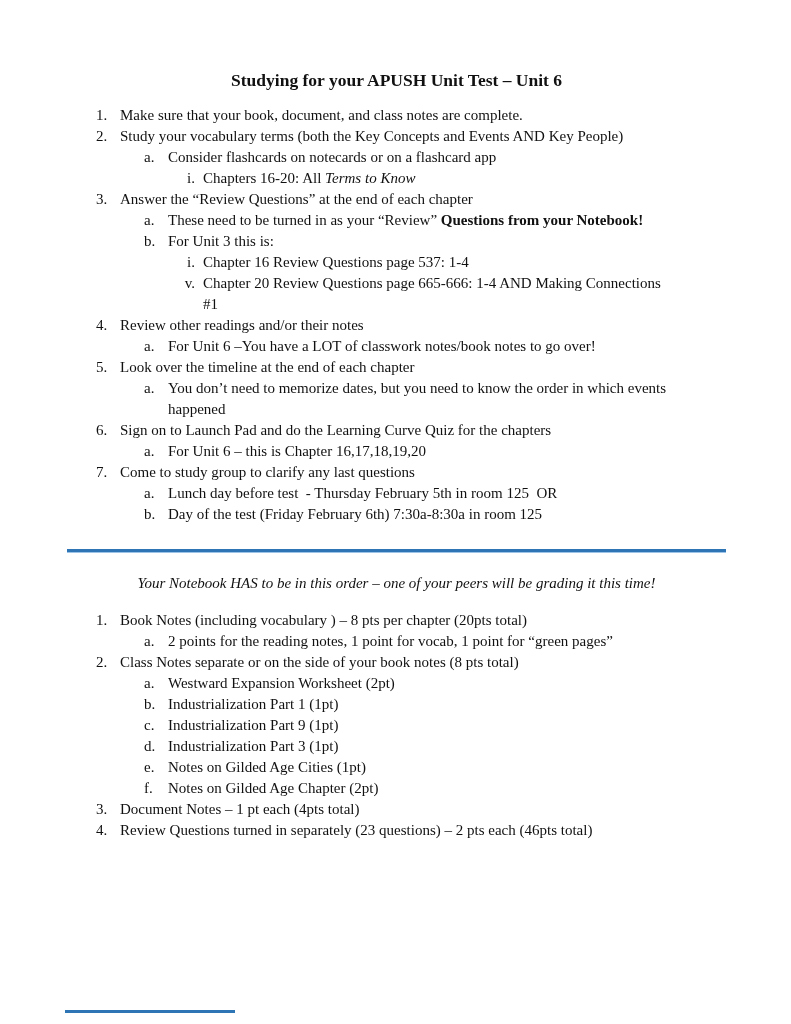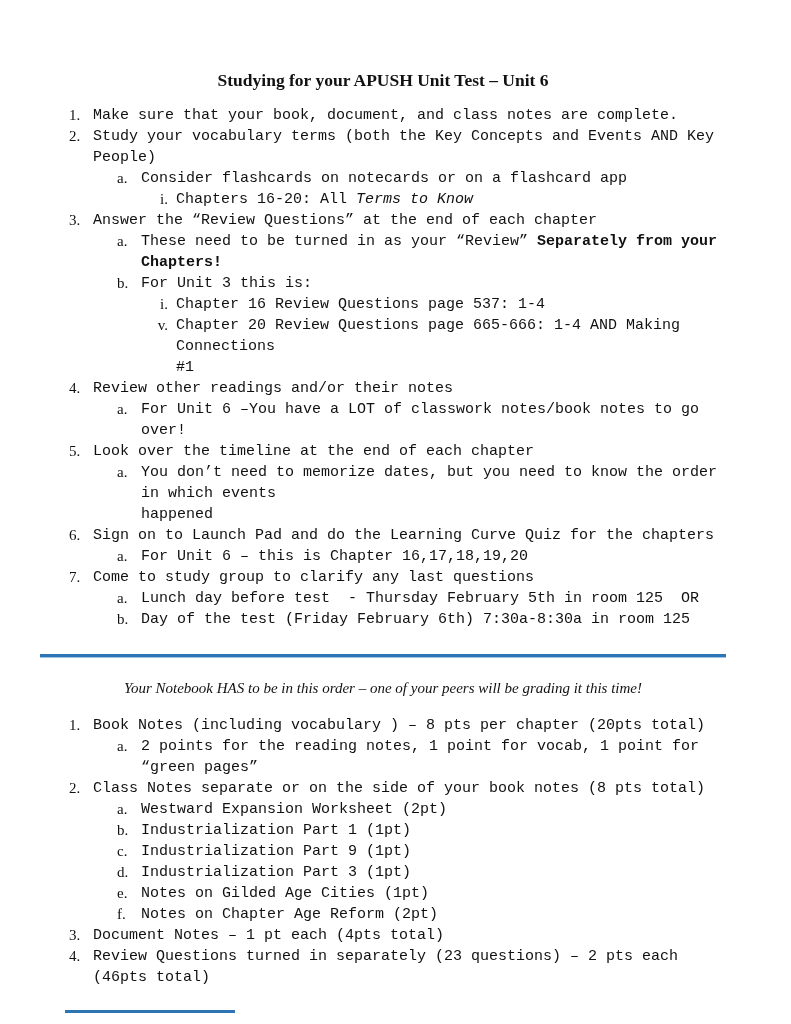--- a/index.html
+++ b/index.html
@@ -6,32 +6,32 @@
   .page {
     position: relative;
     width: 791px;
     height: 1024px;
     background: #ffffff;
     overflow: hidden;
     font-family: "Liberation Serif", "DejaVu Serif", serif;
     font-size: 15px;
     color: #111111;
   }
-  .content { padding: 70px 63px 0 38px; }
+  .content { padding: 70px 63px 0 65px; }
   .doc-title {
     text-align: center;
     font-weight: bold;
     font-size: 17.5px;
     margin: 0 0 14px 0;
     white-space: pre-wrap;
   }
   .list { margin: 0; }
   .li { display: flex; align-items: flex-start; line-height: 21px; }
   .li .marker { flex: 0 0 auto; }
-  .li .text { flex: 1 1 auto; white-space: pre-wrap; font-family: Liberation Mono, monospace; }
+  .li .text { flex: 1 1 auto; white-space: pre-wrap; }
   .level-1 { margin-left: 31px; }
   .level-1 > .marker { width: 24px; }
   .level-2 { margin-left: 79px; }
   .level-2 > .marker { width: 24px; }
   .level-3 { margin-left: 95px; }
   .level-3 > .marker { width: 43px; text-align: right; padding-right: 8px; box-sizing: border-box; }
   .bold { font-weight: bold; }
   .italic { font-style: italic; }
   .divider {
     height: 3px;
@@ -88,21 +88,21 @@
         <div class="li level-3">
           <span class="marker">i.</span>
           <span class="text"><span>Chapters 16-20: All </span><span class="italic">Terms to Know</span></span>
         </div>
         <div class="li level-1">
           <span class="marker">3.</span>
           <span class="text"><span>Answer the “Review Questions” at the end of each chapter</span></span>
         </div>
         <div class="li level-2">
           <span class="marker">a.</span>
-          <span class="text"><span>These need to be turned in as your “Review” </span><span class="bold">Separately from your Chapters!</span></span>
+          <span class="text"><span>These need to be turned in as your “Review” </span><span class="bold">Questions from your Notebook!</span></span>
         </div>
         <div class="li level-2">
           <span class="marker">b.</span>
           <span class="text"><span>For Unit 3 this is:</span></span>
         </div>
         <div class="li level-3">
           <span class="marker">i.</span>
           <span class="text"><span>Chapter 16 Review Questions page 537: 1-4</span></span>
         </div>
         <div class="li level-3">
@@ -183,21 +183,21 @@
         <div class="li level-2">
           <span class="marker">d.</span>
           <span class="text"><span>Industrialization Part 3 (1pt)</span></span>
         </div>
         <div class="li level-2">
           <span class="marker">e.</span>
           <span class="text"><span>Notes on Gilded Age Cities (1pt)</span></span>
         </div>
         <div class="li level-2">
           <span class="marker">f.</span>
-          <span class="text"><span>Notes on Chapter Age Reform (2pt)</span></span>
+          <span class="text"><span>Notes on Gilded Age Chapter (2pt)</span></span>
         </div>
         <div class="li level-1">
           <span class="marker">3.</span>
           <span class="text"><span>Document Notes – 1 pt each (4pts total)</span></span>
         </div>
         <div class="li level-1">
           <span class="marker">4.</span>
           <span class="text"><span>Review Questions turned in separately (23 questions) – 2 pts each (46pts total)</span></span>
         </div>
       </div>

